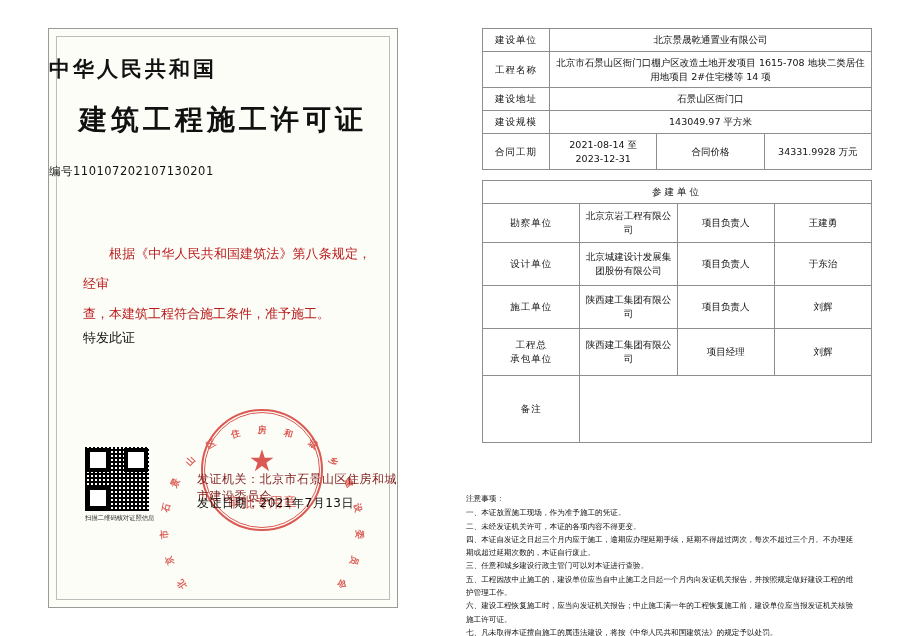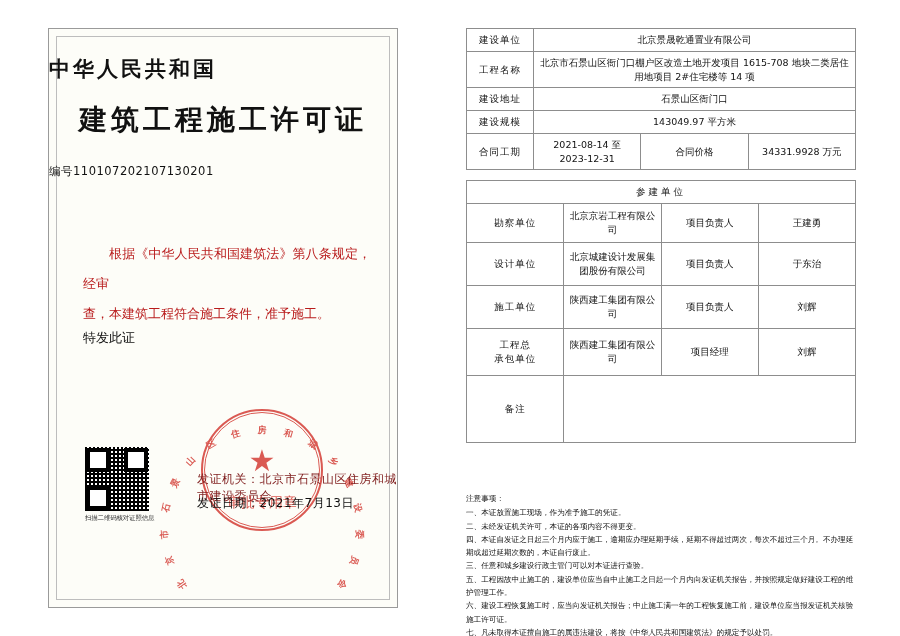--- a/index.html
+++ b/index.html
@@ -211,20 +211,21 @@
     left: 466px;
     top: 28px;
     width: 390px;
   }
   table.tbl {
     border-collapse: collapse;
     width: 390px;
     table-layout: fixed;
     font-size: 9.5px;
     color: #111;
+    margin-left: 16px;
   }
   table.tbl td {
     border: 1px solid #8d8d8d;
     padding: 4px 5px;
     vertical-align: middle;
     line-height: 1.45;
   }
   td.lbl {
     text-align: center;
     width: 56px;

